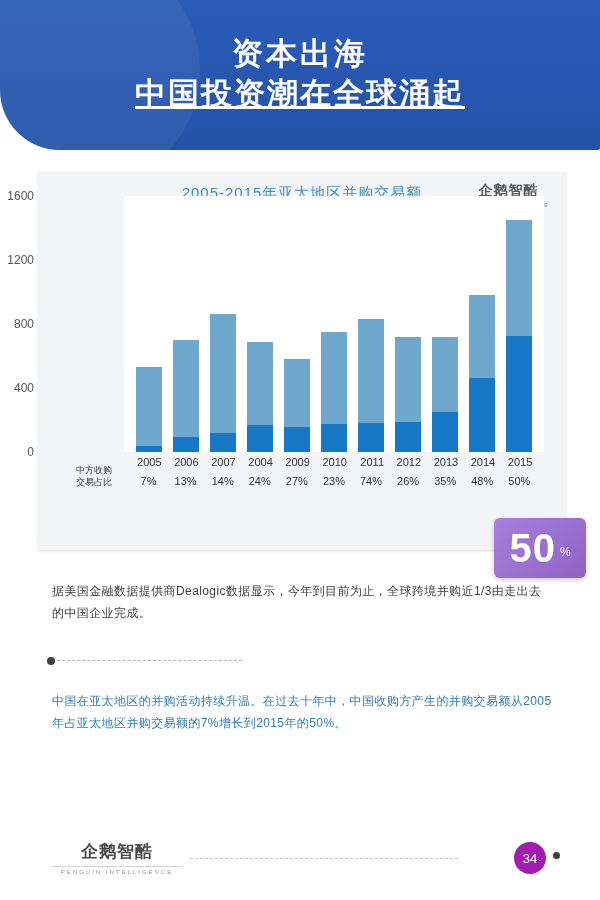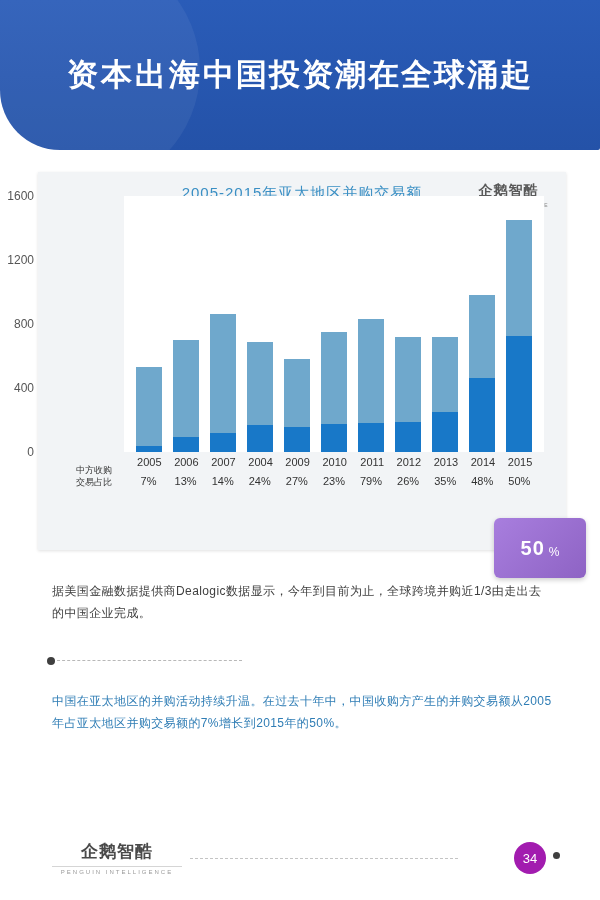--- a/index.html
+++ b/index.html
@@ -33,38 +33,39 @@
     top: -50px;
     width: 240px;
     height: 240px;
     background: rgba(255,255,255,0.06);
     border-radius: 50%;
   }
   .header-inner {
     position: absolute;
     left: 0; top: 0; right: 0; bottom: 0;
     display: flex;
-    flex-direction: row;
+    flex-direction: column;
     align-items: center;
     justify-content: center;
     z-index: 2;
   }
   .title-line1 {
     color: #ffffff;
     font-size: 31px;
     font-weight: bold;
     letter-spacing: 3px;
     line-height: 1.25;
   }
   .title-line2 {
     color: #ffffff;
     font-size: 31px;
     font-weight: bold;
     letter-spacing: 2px;
     line-height: 1.3;
+    text-decoration: underline;
   }
 
   
   .chart-card {
     position: absolute;
     left: 38px;
     top: 172px;
     width: 528px;
     height: 378px;
     background: #f2f4f6;
@@ -236,21 +237,21 @@
     height: 60px;
     background: #9b6fd0;
     background: linear-gradient(135deg, #a87ede 0%, #8e63c4 100%);
     border-radius: 6px;
     display: flex;
     align-items: center;
     justify-content: center;
     color: #fff;
     box-shadow: 0 2px 5px rgba(0,0,0,0.2);
   }
-  .badge-num { font-size: 20px; font-weight: bold; letter-spacing: 1px; }
+  .badge-num { font-size: 40px; font-weight: bold; letter-spacing: 1px; }
   .badge-pct { font-size: 12px; margin-left: 4px; margin-top: 8px; }
 
   
   .para {
     position: absolute;
     font-size: 12px;
     line-height: 1.85;
     letter-spacing: 0.4px;
   }
   .para1 {
@@ -453,21 +454,21 @@
     <div>中方收购</div>
     <div>交易占比</div>
   </div>
   <div class="pct-row" id="pct-row">
       <div class="pct-label">7%</div>
       <div class="pct-label">13%</div>
       <div class="pct-label">14%</div>
       <div class="pct-label">24%</div>
       <div class="pct-label">27%</div>
       <div class="pct-label">23%</div>
-      <div class="pct-label">79%</div>
+      <div class="pct-label">74%</div>
       <div class="pct-label">26%</div>
       <div class="pct-label">35%</div>
       <div class="pct-label">48%</div>
       <div class="pct-label">50%</div>
     </div>
 
 </div>
 
 <div class="badge">
   <span class="badge-num">50</span>

